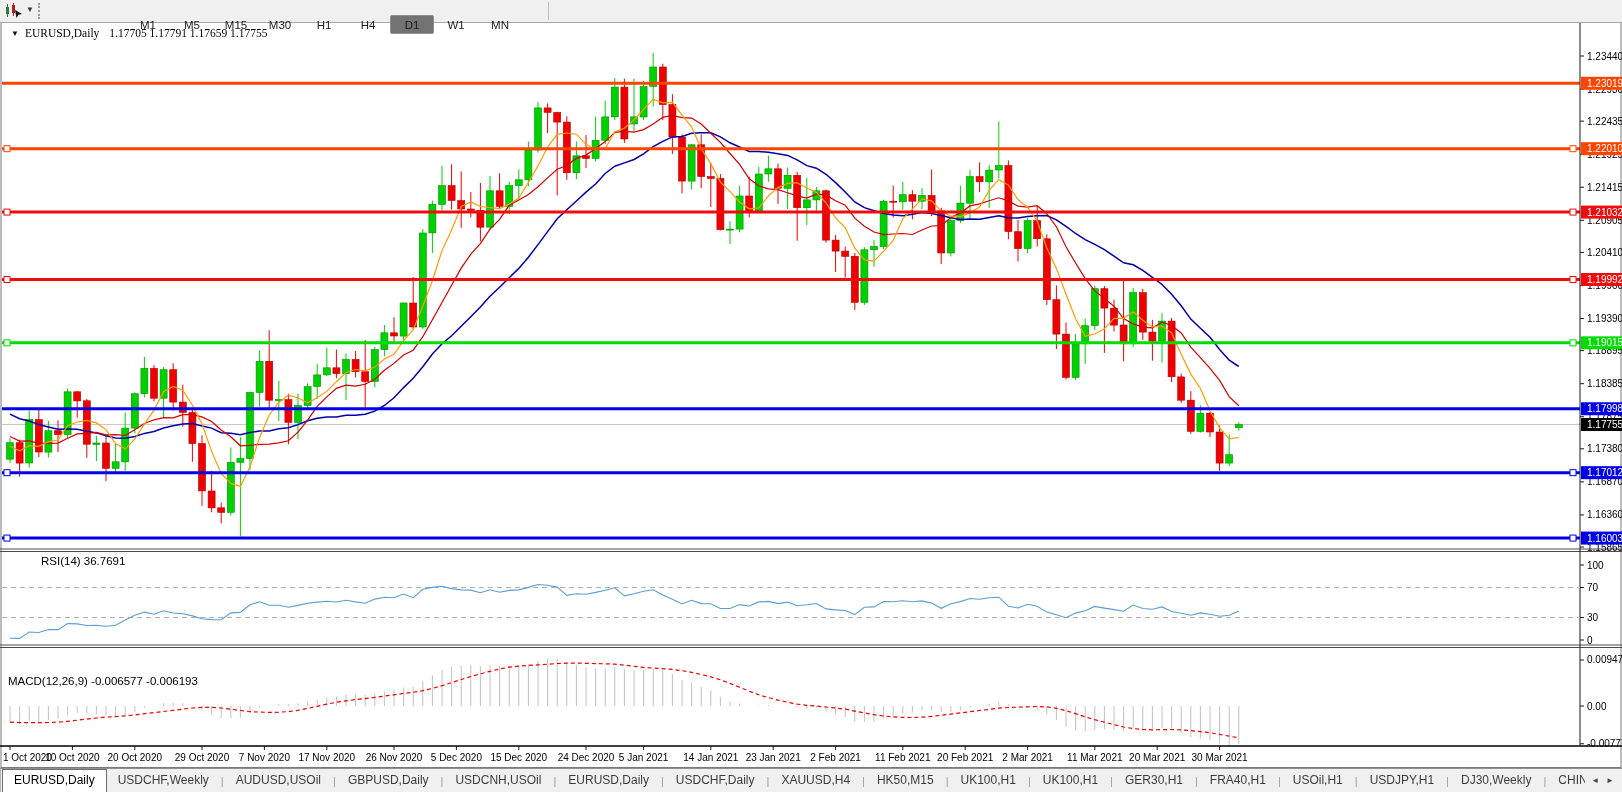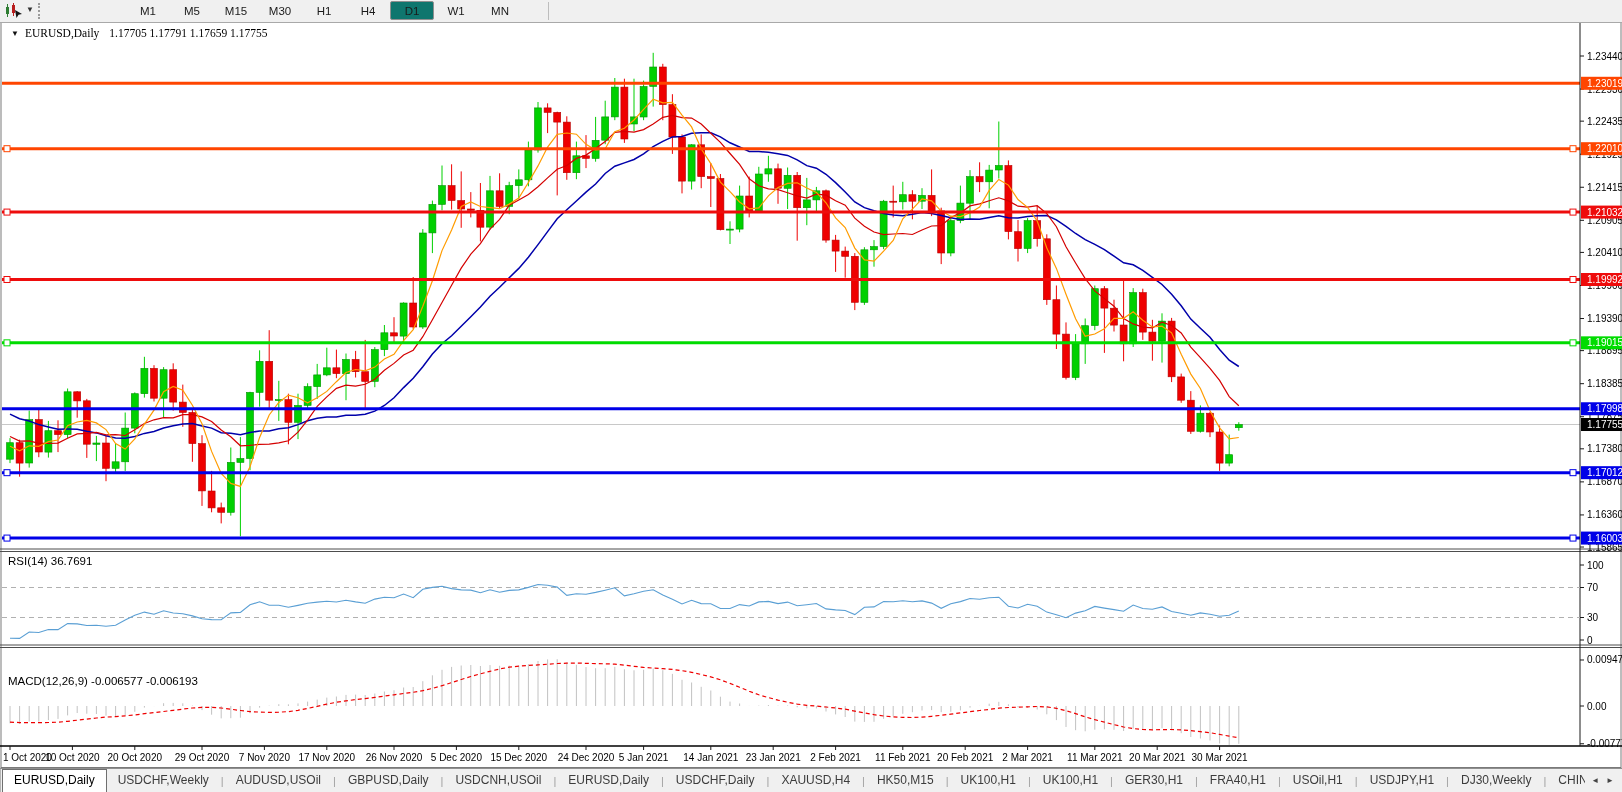--- a/index.html
+++ b/index.html
@@ -9,40 +9,40 @@
     -webkit-font-smoothing:antialiased;
   }
   
   .toolbar{
     position:absolute;left:0;top:0;width:1622px;height:22px;
     background:#f0f0f0;border-bottom:1px solid #a9a9a9;z-index:5;
   }
   .tool-icon{position:absolute;left:4px;top:3px;width:20px;height:16px;}
   .tool-caret{position:absolute;left:26px;top:5px;font-size:8px;color:#333;}
   .tool-grip{position:absolute;left:38px;top:3px;height:16px;width:0;border-left:2px dotted #9a9a9a;}
-  .tf-buttons{position:absolute;left:126px;top:1px;height:20px;display:flex;}
+  .tf-buttons{position:absolute;left:126px;top:15px;height:20px;display:flex;}
   .tf-btn{
     width:44px;height:19px;line-height:19px;text-align:center;
     font-size:11.5px;color:#1a1a1a;border:1px solid transparent;border-radius:2px;
     box-sizing:border-box;
   }
-  .tf-btn.active{background:#0f766e;border:1px solid #8f8f8f;}
+  .tf-btn.active{background:#737373;border:1px solid #8f8f8f;}
   .tool-sep{position:absolute;left:548px;top:2px;height:18px;width:0;border-left:1px solid #bdbdbd;}
   
   #plot{position:absolute;left:0;top:0;z-index:1;}
   #plot text{font-family:"Liberation Sans",sans-serif;}
   .chart-title{
     position:absolute;left:11px;top:27px;z-index:2;font-size:11.5px;color:#000;
     white-space:pre;
     font-family:Liberation Serif, serif;
   }
   .chart-title .arr{font-size:8px;vertical-align:1px;margin-right:6px;color:#111;}
   .chart-title .sym{margin-right:10px;}
   .pane-label{position:absolute;left:8px;z-index:2;font-size:11.5px;color:#000;}
-  .pane-label.rsi{top:555px;}
+  .pane-label.rsi{top:555px;margin-left:33px;}
   .pane-label.macd{top:651px;margin-top:24px;}
   
   .tabbar{
     position:absolute;left:0;top:768px;width:1622px;height:24px;
     background:#f0f0f0;border-top:1px solid #8f8f8f;z-index:5;
     display:flex;align-items:stretch;overflow:hidden;font-size:12px;color:#3c3c3c;
     box-sizing:border-box;
   }
   .tab-grip{width:6px;border-right:1px solid #b5b5b5;margin-right:1px;}
   .tab{padding:4px 11px 0 11px;white-space:nowrap;}

